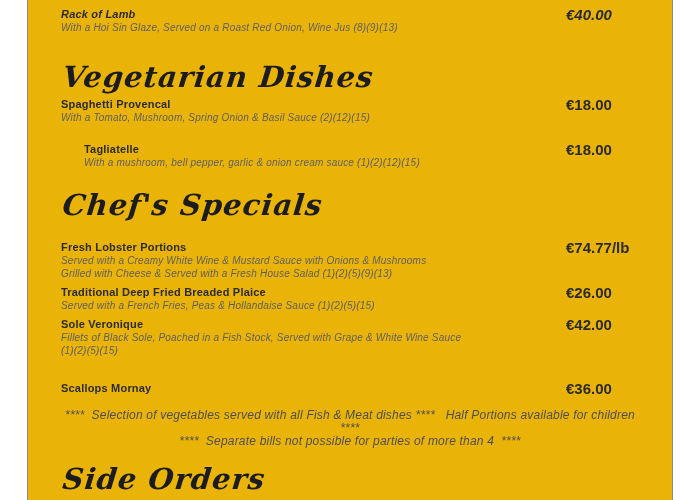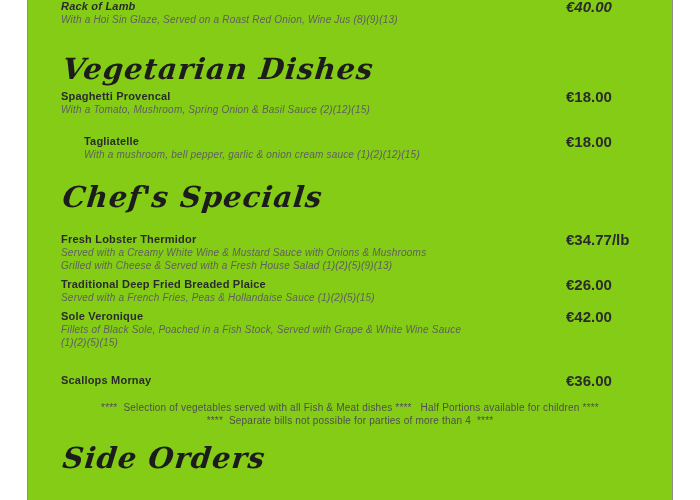--- a/index.html
+++ b/index.html
@@ -6,24 +6,24 @@
   html, body {
     width: 700px; height: 500px;
     background: #ffffff;
     overflow: hidden;
     font-family: "Liberation Sans", sans-serif;
   }
   .page {
     position: absolute;
     left: 27px; top: 0;
     width: 646px; height: 500px;
-    background: #84cc16;
+    background: #eab308;
     border-left: 1px solid #8c8c8c;
     border-right: 1px solid #8c8c8c;
-    padding: 0 33px 0 33px;
+    padding: 8px 33px 0 33px;
     overflow: hidden;
   }
   .menu-item .row {
     display: flex;
     align-items: flex-start;
   }
   .item-name {
     flex: 1;
     font-size: 11px;
     line-height: 13px;
@@ -66,22 +66,23 @@
   .h-chef { margin: 19px 0 19px 0; }
   .h-side { margin: 14px 0 0 0; }
   .mt-19 { margin-top: 19px; margin-left: 23px; }
   .mt-13 { margin-top: 6px; }
   .mt-25 { margin-top: 25px; }
   .notes {
     margin-top: 14px;
     text-align: center;
   }
   .note-line {
-    font-size: 10px;
+    font-size: 12px;
     line-height: 13px;
+    font-style: italic;
     color: #4f4f4f;
     letter-spacing: 0.2px;
     white-space: pre-wrap;
   }
 </style>
 </head>
 <body>
 
 <div class="page">
 
@@ -108,22 +109,22 @@
       <span class="item-name">Tagliatelle</span>
       <span class="item-price">€18.00</span>
     </div>
     <div class="item-desc">With a mushroom, bell pepper, garlic &amp; onion cream sauce (1)(2)(12)(15)</div>
   </div>
 
   <div class="script-header h-chef">Chef's Specials</div>
 
   <div class="menu-item">
     <div class="row">
-      <span class="item-name">Fresh Lobster Thermidor</span>
-      <span class="item-price">€34.77/lb</span>
+      <span class="item-name">Fresh Lobster Portions</span>
+      <span class="item-price">€74.77/lb</span>
     </div>
     <div class="item-desc">Served with a Creamy White Wine &amp; Mustard Sauce with Onions &amp; Mushrooms</div>
     <div class="item-desc">Grilled with Cheese &amp; Served with a Fresh House Salad (1)(2)(5)(9)(13)</div>
   </div>
 
   <div class="menu-item mt-13">
     <div class="row">
       <span class="item-name">Traditional Deep Fried Breaded Plaice</span>
       <span class="item-price">€26.00</span>
     </div>

